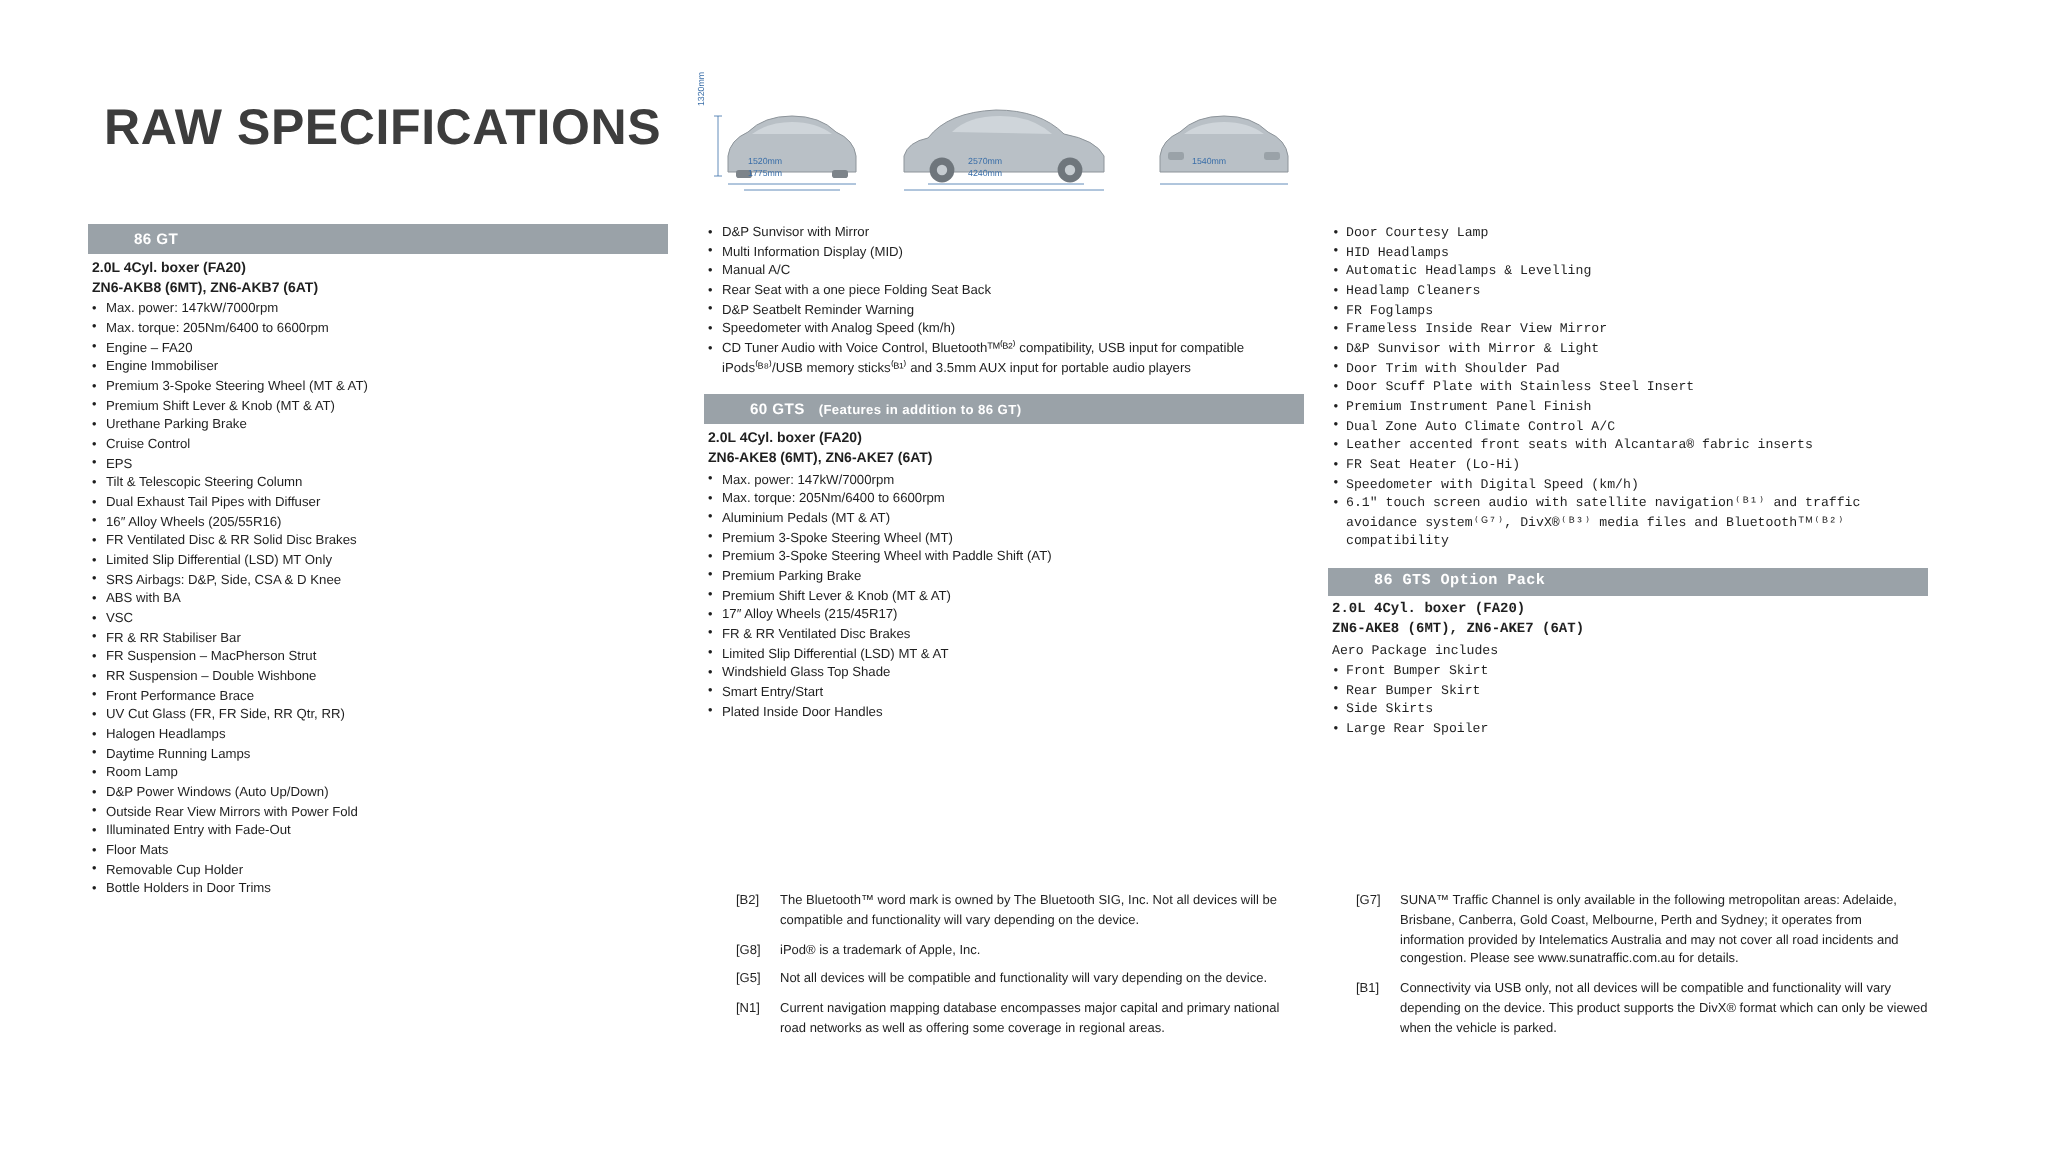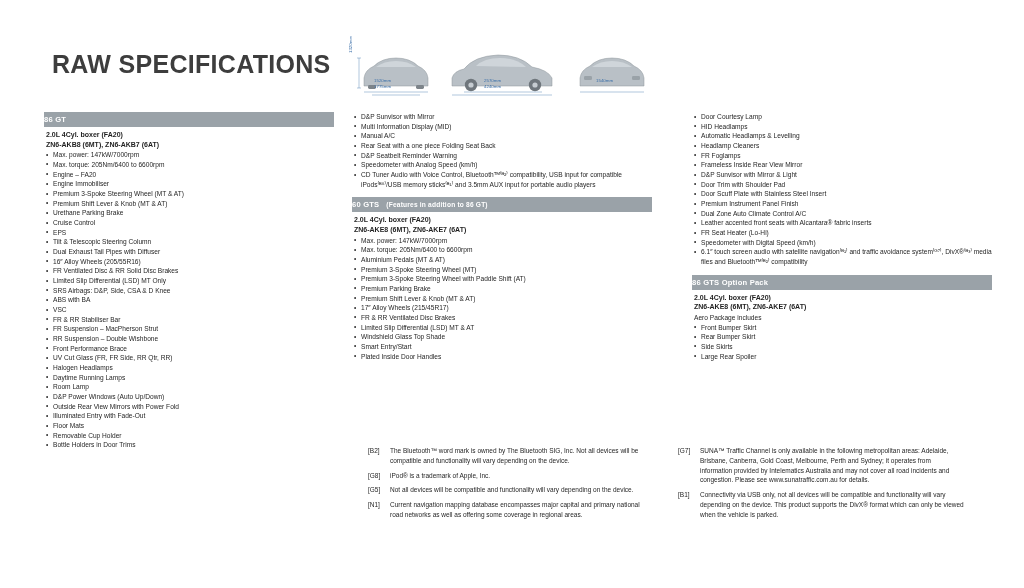--- a/index.html
+++ b/index.html
@@ -22,21 +22,21 @@
   .diagram { position:absolute; left:352px; top:36px; width:304px; height:62px; }
   .diagram svg { display:block; }
   .dimlabels { position:absolute; left:352px; top:86px; width:304px; height:22px;
     font-size:4.4px; color:#3a6ea8; }
   .dimlabels span { position:absolute; white-space:nowrap; }
 
   
   .secbar {
     background:#9aa2a8; color:#ffffff;
     font-size:7.6px; font-weight:700; letter-spacing:.2px;
-    padding:3px 6px 3px 0;
+    padding:3px 6px 3px 23px;
   }
   .secbar .sub { font-weight:700; font-size:6.6px; }
 
   
   .block { position:absolute; }
   .engine {
     font-size:7px; font-weight:700; color:#1f1f1f;
     line-height:1.38; padding:3px 0 1px 2px;
   }
   ul.bullets { list-style:none; margin:0; padding:0; }
@@ -47,21 +47,21 @@
   ul.bullets li::before {
     content:"\2022"; position:absolute; left:2px; top:-0.5px;
     font-size:6.4px; color:#1f1f1f;
   }
   ul.bullets li.plain { padding-left:2px; }
   ul.bullets li.plain::before { content:""; }
 
   
   #col1 { left:44px; top:112px; width:290px; }
   #col2 { left:352px; top:112px; width:300px; }
-  #col3 { left:692px; top:112px; width:300px; }
+  #col3 { left:664px; top:112px; width:300px;font-family:Liberation Mono, monospace; }
 
   .gap { height:8px; }
 
   
   .footnotes { position:absolute; font-size:6.5px; line-height:1.5; color:#1f1f1f; }
   #fnLeft { left:368px; top:446px; width:282px; }
   #fnRight { left:678px; top:446px; width:286px; }
   .fn { display:flex; margin-bottom:5px; }
   .fn .tag { width:22px; flex:0 0 22px; }
   .fn .txt { flex:1 1 auto; }

